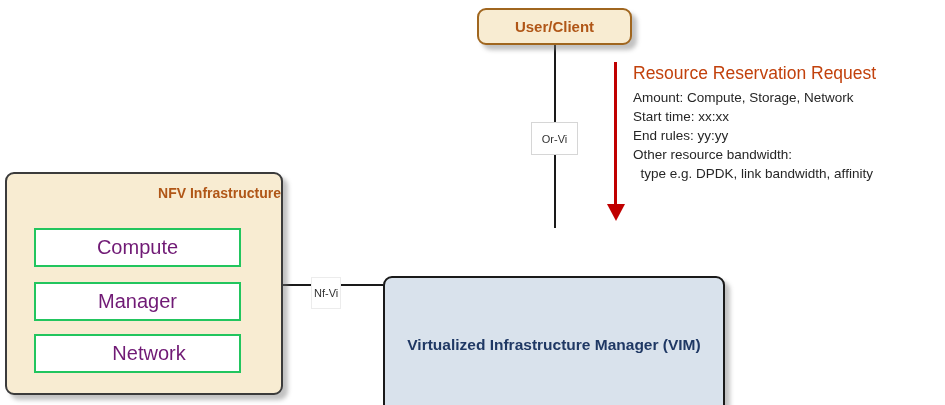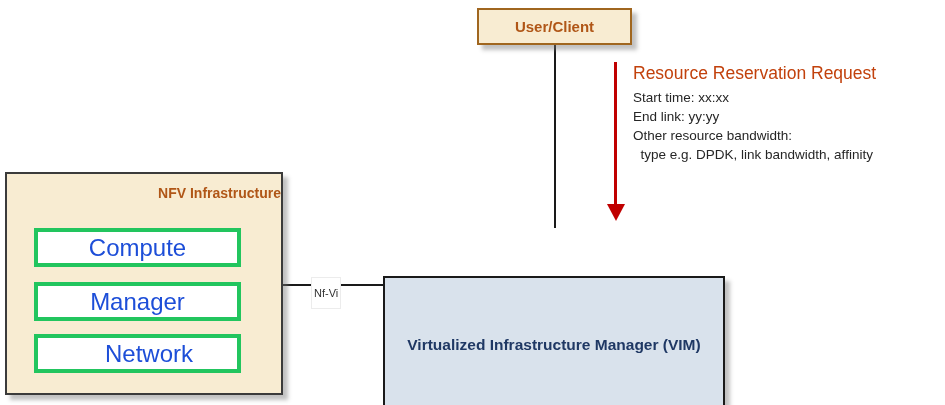--- a/index.html
+++ b/index.html
@@ -25,21 +25,21 @@
   .arrow-red-head {
     position: absolute; left: 607px; top: 204px;
     width: 0; height: 0;
     border-left: 9px solid transparent;
     border-right: 9px solid transparent;
     border-top: 17px solid var(--arrow-red);
   }
   
   .node {
     position: absolute;
-    border-radius: 0;
+    border-radius: 9px;
     box-shadow: 5px 5px 4px rgba(120,120,120,0.45);
   }
   .user-client {
     left: 477px; top: 8px; width: 155px; height: 37px;
     background: var(--cream-fill);
     border: 2px solid var(--cream-border);
     display: flex; align-items: center; justify-content: center;
     font-weight: bold; font-size: 15px; color: var(--accent-text);
   }
   .nfvi {
@@ -48,23 +48,23 @@
     border: 2px solid var(--dark-border);
   }
   .nfvi-title {
     position: absolute; left: 0; top: 11px; width: 100%;
     text-align: right;
     font-weight: bold; font-size: 14px; color: var(--accent-text);
   }
   .component {
     position: absolute; left: 27px; width: 207px; height: 39px;
     background: #ffffff;
-    border: 4px solid #22c55e;
+    border: 2px solid #22c55e;
     display: flex; align-items: center; justify-content: center;
-    font-size: 24px; color: #1d4ed8;
+    font-size: 20px; color: #701a75;
   }
   .component-compute { top: 54px; }
   .component-storage { top: 108px; }
   .component-network { top: 160px; padding-left: 23px; }
   .vim {
     left: 383px; top: 228px; width: 342px; height: 138px;
     background: var(--vim-fill);
     border: 2px solid #1a1a1a;
     display: flex; align-items: center; justify-content: center;
     font-weight: bold; font-size: 15.5px; color: var(--vim-text); margin-top: 48px;
@@ -116,23 +116,25 @@
     <div class="nfvi-title">NFV Infrastructure</div>
     <div class="component component-compute">Compute</div>
     <div class="component component-storage">Manager</div>
     <div class="component component-network">Network</div>
   </div>
 
   <div class="node vim">
     <span>Virtualized Infrastructure Manager (VIM)</span>
   </div>
 
+  <div class="conn-label label-or-vi">Or-Vi</div>
   <div class="conn-label label-nf-vi">Nf-Vi</div>
 
   <div class="annotation">
     <div class="annotation-title">Resource Reservation Request</div>
+    <div class="annotation-line">Amount: Compute, Storage, Network</div>
     <div class="annotation-line">Start time: xx:xx</div>
-    <div class="annotation-line">End link: yy:yy</div>
+    <div class="annotation-line">End rules: yy:yy</div>
     <div class="annotation-line">Other resource bandwidth:</div>
     <div class="annotation-line">  type e.g. DPDK, link bandwidth, affinity</div>
   </div>
 
 </div>
 
 </body></html>

